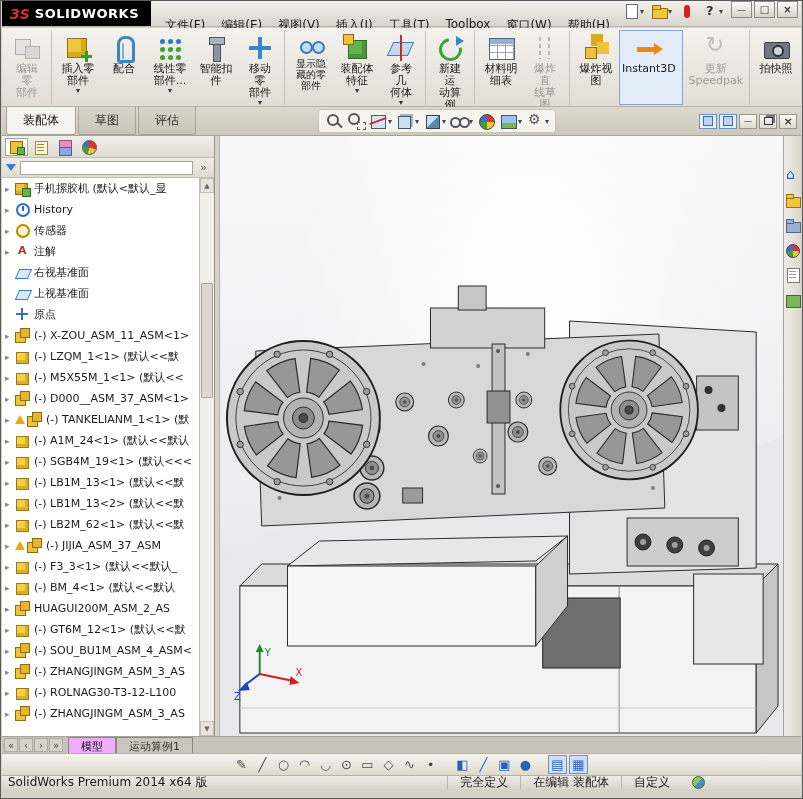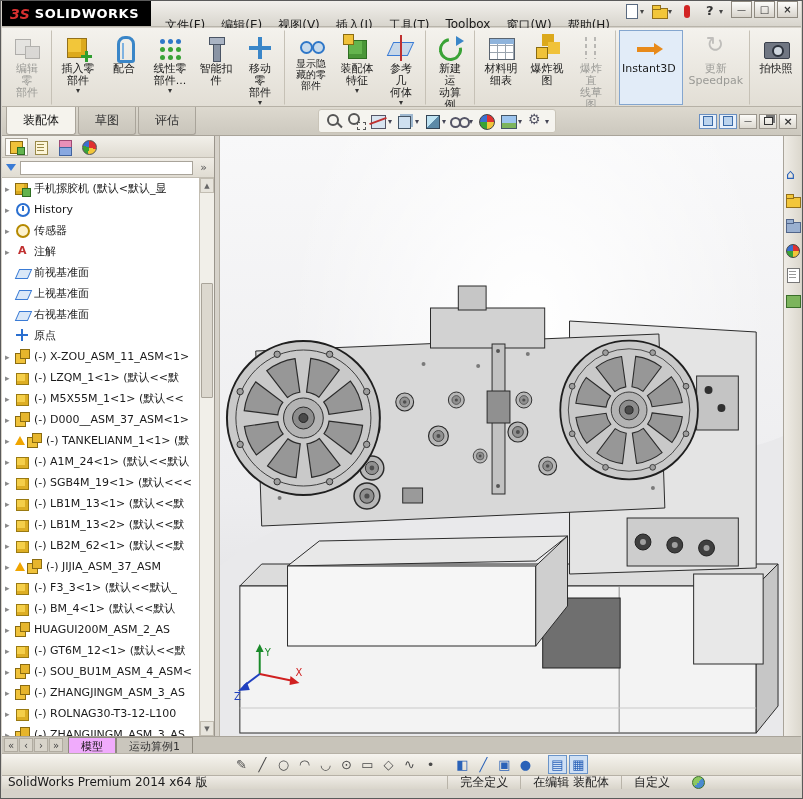--- a/index.html
+++ b/index.html
@@ -356,31 +356,31 @@
 
     </div>
 
     <div class="rbtn">
       <span class="ric ic-bom"></span>
       <span class="rlabel">材料明
 细表</span>
 
     </div>
 
+    <div class="rbtn disabled sepafter">
+      <span class="ric ic-explline"></span>
+      <span class="rlabel">爆炸直
+线草图</span>
+
+    </div>
+
     <div class="rbtn">
       <span class="ric ic-explode"></span>
       <span class="rlabel">爆炸视
 图</span>
-
-    </div>
-
-    <div class="rbtn disabled sepafter">
-      <span class="ric ic-explline"></span>
-      <span class="rlabel">爆炸直
-线草图</span>
 
     </div>
 
     <div class="rbtn active sepafter">
       <span class="ric ic-instant3d"></span>
       <span class="rlabel">Instant3D</span>
 
     </div>
 
     <div class="rbtn disabled sepafter">
@@ -512,39 +512,33 @@
             <span class="tlabel">传感器</span>
           </div>
 
           <div class="trow">
             <span class="texp show"></span>
 
             <span class="ticon ti-annot"></span>
             <span class="tlabel">注解</span>
           </div>
 
+
           <div class="trow">
             <span class="texp"></span>
 
             <span class="ticon ti-plane"></span>
-            <span class="tlabel">前视基准面</span>
+            <span class="tlabel">右视基准面</span>
           </div>
 
           <div class="trow">
             <span class="texp"></span>
 
             <span class="ticon ti-plane"></span>
             <span class="tlabel">上视基准面</span>
-          </div>
-
-          <div class="trow">
-            <span class="texp"></span>
-
-            <span class="ticon ti-plane"></span>
-            <span class="tlabel">右视基准面</span>
           </div>
 
           <div class="trow">
             <span class="texp"></span>
 
             <span class="ticon ti-origin"></span>
             <span class="tlabel">原点</span>
           </div>
 
           <div class="trow">

